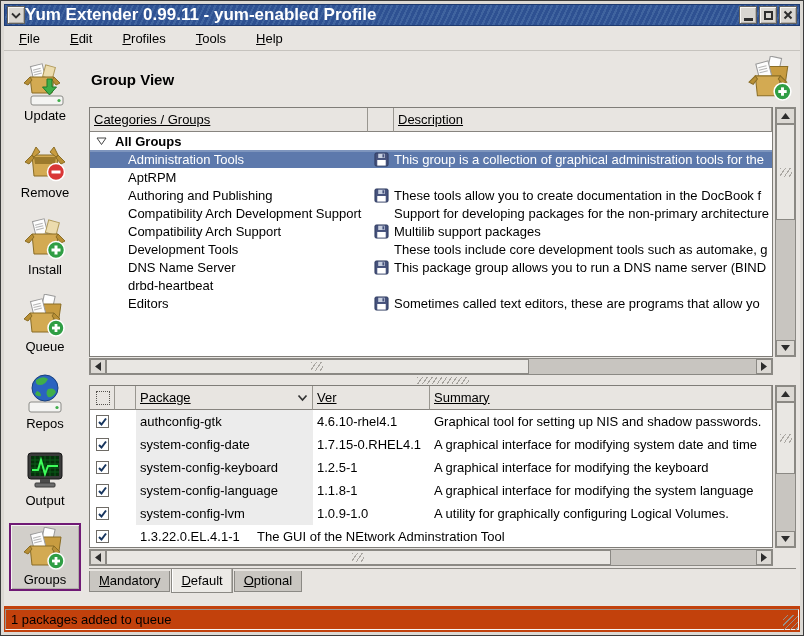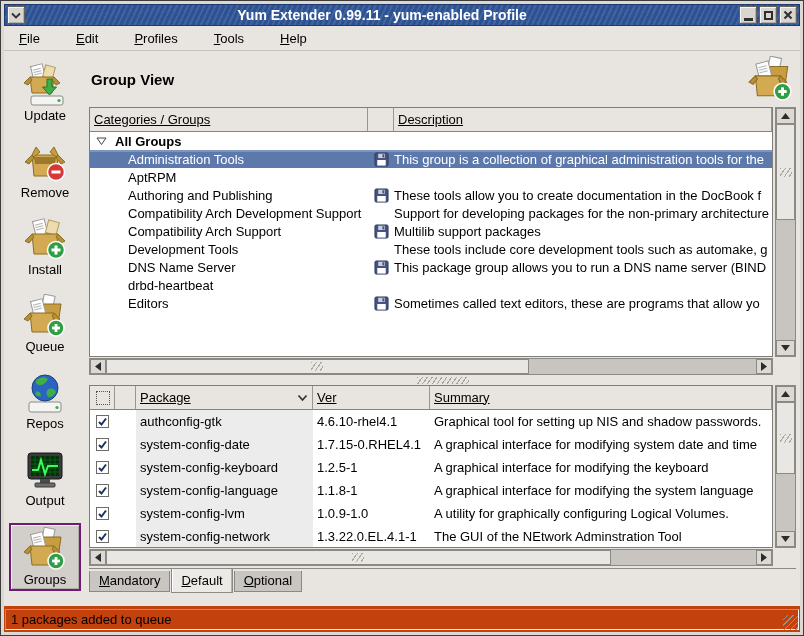--- a/index.html
+++ b/index.html
@@ -18,31 +18,31 @@
     height:22px; flex:0 0 22px; display:flex; align-items:center;
     background:repeating-linear-gradient(115deg,#40649f 0 2px,#2e5192 2px 5px);
     border:1px solid #1e3a6e; padding:0 2px;
   }
   .tb-btn{
     width:18px; height:18px; background:#d9d6d1; border:1px solid #63615d;
     box-shadow:inset 1px 1px 0 #f7f6f4, inset -1px -1px 0 #b3b0ab;
     display:flex; align-items:center; justify-content:center; flex:0 0 auto;
   }
   .tb-title{
-    flex:1; text-align:center; color:#fff; font-weight:bold; font-size:14px;
+    flex:1; color:#fff; font-weight:bold; font-size:17px;
     white-space:nowrap; overflow:hidden;
   }
   .tb-right{ display:flex; gap:2px; }
   .glyph-min{ width:9px; height:3px; background:#2e2e2e; margin-top:8px; }
   .glyph-max{ width:9px; height:9px; border:2px solid #2e2e2e; }
 
   
   .menubar{
     height:25px; flex:0 0 25px; display:flex; align-items:center;
-    background:#e8e5e1; border-bottom:1px solid #c6c3be; padding-left:6px; gap:18px;
+    background:#e8e5e1; border-bottom:1px solid #c6c3be; padding-left:6px; gap:12px;
   }
   .menu-item{ padding:3px 9px; }
 
   
   .main{ flex:1; display:flex; background:#e8e5e1; overflow:hidden; }
 
   .sidebar{
     width:82px; flex:0 0 82px; display:flex; flex-direction:column;
     align-items:center; padding-top:10px; gap:13px;
   }
@@ -561,21 +561,20 @@
 
             <div class="prow">
               <div class="pc check">
                   <span class="checkbox">
                     <svg width="11" height="11">
                       <path d="M2 6 L4.5 8.5 L9 2.5" stroke="#17355e" stroke-width="2" fill="none"></path>
                     </svg>
                   </span>
                 </div>
               <div class="pc icon"></div>
-              <div class="pc pkg">system-config-network</div>
               <div class="pc ver">1.3.22.0.EL.4.1-1</div>
               <div class="pc sum">The GUI of the NEtwork Adminstration Tool</div>
             </div>
 
           </div>
         </div>
 
         <div class="sb-v">
           <div class="sb-btn">
               <svg width="9" height="6">

